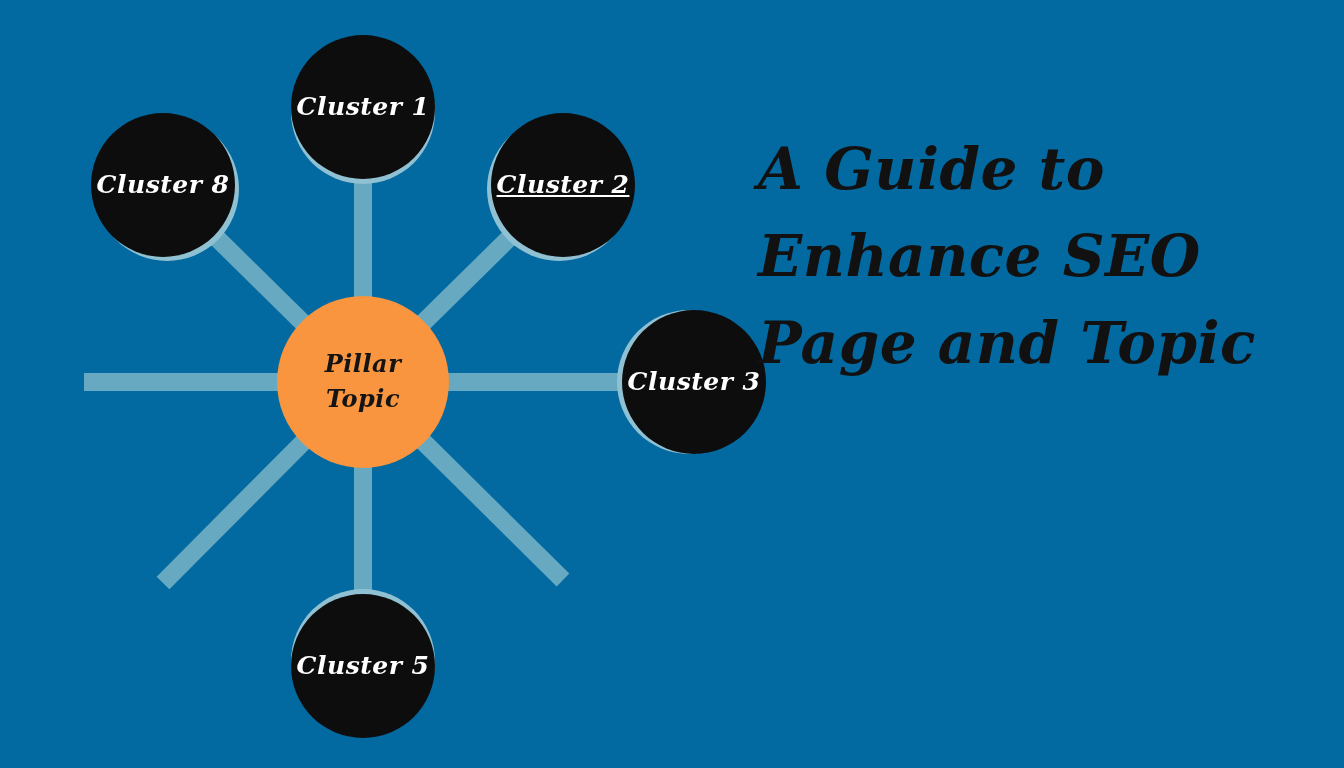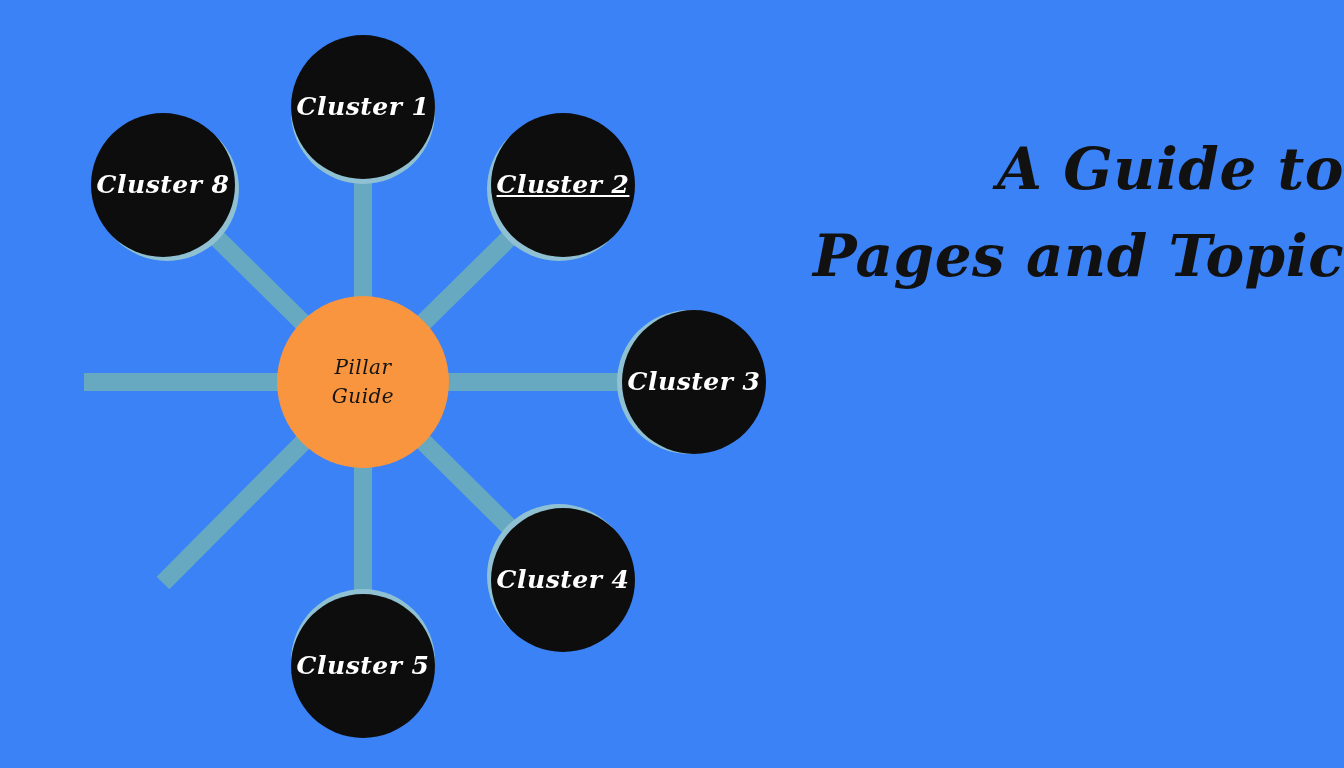--- a/index.html
+++ b/index.html
@@ -5,21 +5,21 @@
   html, body {
     margin: 0;
     padding: 0;
     background: #ffffff;
     font-family: "DejaVu Serif", "Liberation Serif", serif;
   }
   .canvas {
     position: relative;
     width: 1344px;
     height: 768px;
-    background: #3b82f6;
+    background: #0369a1;
     overflow: hidden;
   }
   .spokes-svg {
     position: absolute;
     left: 0;
     top: 0;
     width: 1344px;
     height: 768px;
   }
   .node {
@@ -53,32 +53,32 @@
     top: 296px;
     width: 172px;
     height: 172px;
     border-radius: 50%;
     background: #f8953e;
     display: flex;
     flex-direction: column;
     align-items: center;
     justify-content: center;
     color: #141414;
-    font-weight: normal;
+    font-weight: bold;
     font-style: italic;
-    font-size: 20px;
+    font-size: 24px;
     line-height: 1.45;
     letter-spacing: 0.5px;
   }
   .title-block {
     position: absolute;
     left: 758px;
     top: 126px;
     width: 586px;
-    text-align: right;
+    text-align: left;
     color: #111111;
     font-weight: bold;
     font-style: italic;
     font-size: 58px;
     line-height: 87px;
     letter-spacing: 0.5px;
   }
 </style>
 </head>
 <body>
@@ -100,33 +100,31 @@
 
   <div class="node c1">
     <span>Cluster 1</span>
   </div>
   <div class="node c2">
     <span>Cluster 2</span>
   </div>
   <div class="node c3">
     <span>Cluster 3</span>
   </div>
-  <div class="node c4">
-    <span>Cluster 4</span>
-  </div>
   <div class="node c5">
     <span>Cluster 5</span>
   </div>
   <div class="node c8">
     <span>Cluster 8</span>
   </div>
 
   <div class="hub">
     <span>Pillar</span>
-    <span>Guide</span>
+    <span>Topic</span>
   </div>
 
   <div class="title-block">
     <div>A Guide to</div>
-    <div>Pages and Topic</div>
+    <div>Enhance SEO</div>
+    <div>Page and Topic</div>
   </div>
 
 </div>
 
 </body></html>

